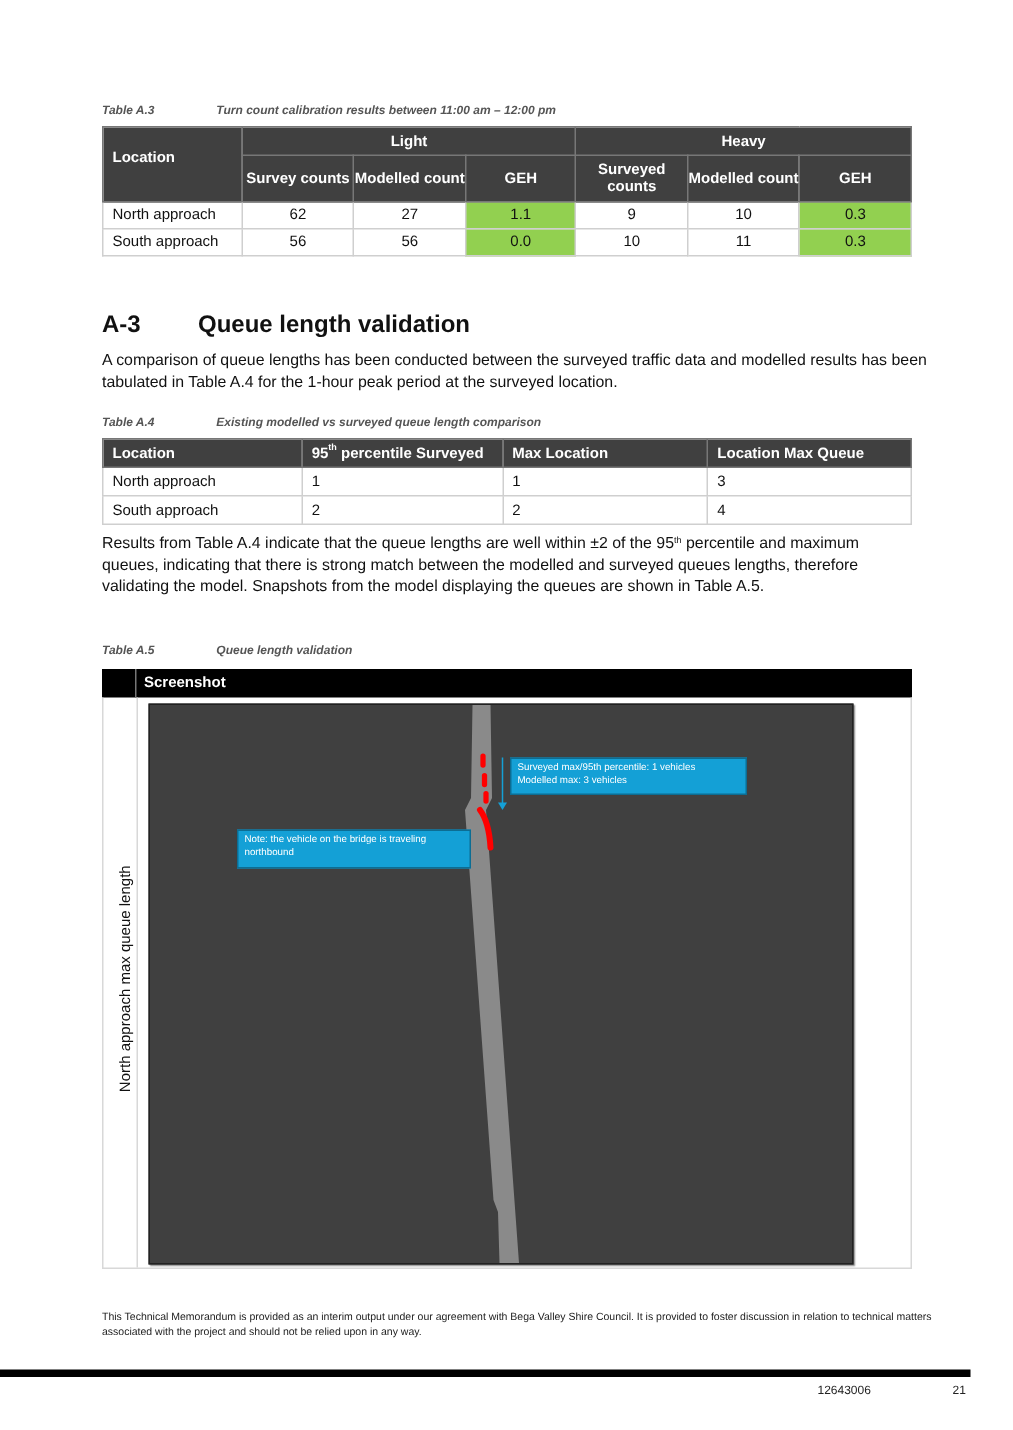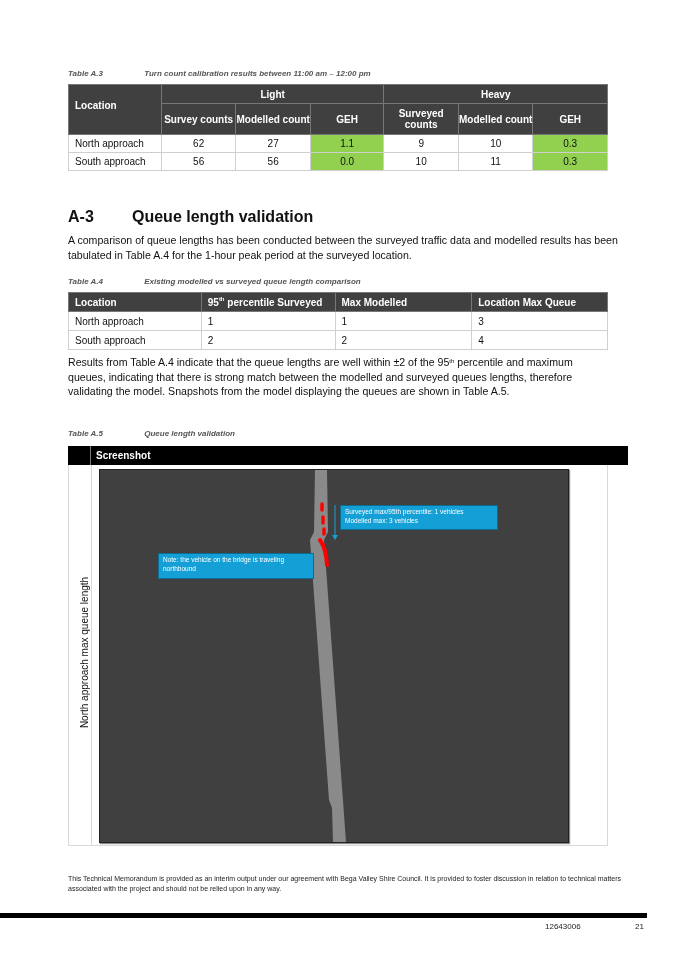--- a/index.html
+++ b/index.html
@@ -16,21 +16,21 @@
   .t3 td { font-size: 10px; height: 17px; text-align: center; }
   .t3 td.loc { text-align: left; padding-left: 6px; }
   .t3 td.geh { background: #92d050; }
   .t4 th { font-size: 10px; height: 18px; text-align: left; padding-left: 6px; border-color: #777; }
   .t4 td { font-size: 10px; height: 18px; text-align: left; padding-left: 6px; }
   sup { font-size: 6px; vertical-align: top; position: relative; top: -1px; }
 
   h2 { position: absolute; margin: 0; font-size: 16px; font-weight: bold; }
   .para { position: absolute; font-size: 10.6px; line-height: 14.5px; margin: 0; width: 550px; }
 
-  .t5-head { position: absolute; left: 68px; top: 446px; width: 540px; height: 19px; background: #000; padding-left: 20px; }
+  .t5-head { position: absolute; left: 68px; top: 446px; width: 540px; height: 19px; background: #000; }
   .t5-head .blank { position: absolute; left: 0; top: 0; width: 22px; height: 19px; border-right: 1px solid #777; }
   .t5-head .lbl { position: absolute; left: 28px; top: 4px; color: #fff; font-weight: bold; font-size: 10px; }
   .t5-body { position: absolute; left: 68px; top: 465px; width: 538px; height: 380px; border: 1px solid #d8d8d8; border-top: none; }
   .t5-body .col-sep { position: absolute; left: 22px; top: 0; width: 1px; height: 380px; background: #d8d8d8; }
   .vlabel { position: absolute; left: -70px; top: 182px; width: 170px; transform: rotate(-90deg);
             font-size: 10px; text-align: center; color: #111; }
   .map { position: absolute; left: 99px; top: 469px; width: 468px; height: 372px; background: #404040;
          border: 1px solid #222; box-shadow: 1px 1px 1px #888; }
   .callout { position: absolute; background: #14a0d6; border: 1px solid #0c6d93; color: #fff;
              font-size: 6.5px; line-height: 8.5px; padding: 2px 4px; box-sizing: border-box; }
@@ -107,21 +107,21 @@
   <colgroup>
     <col style="width:133px">
       <col style="width:134px">
       <col style="width:137px">
       <col style="width:136px">
   </colgroup>
   <tbody>
       <tr>
     <th>Location</th>
     <th><span>95</span><sup>th</sup><span> percentile Surveyed</span></th>
-    <th>Max Modelled</th>
+    <th>Max Location</th>
     <th>Location Max Queue</th>
   </tr>
   <tr>
     <td>North approach</td>
     <td>1</td>
     <td>1</td>
     <td>3</td>
   </tr>
   <tr>
     <td>South approach</td>

